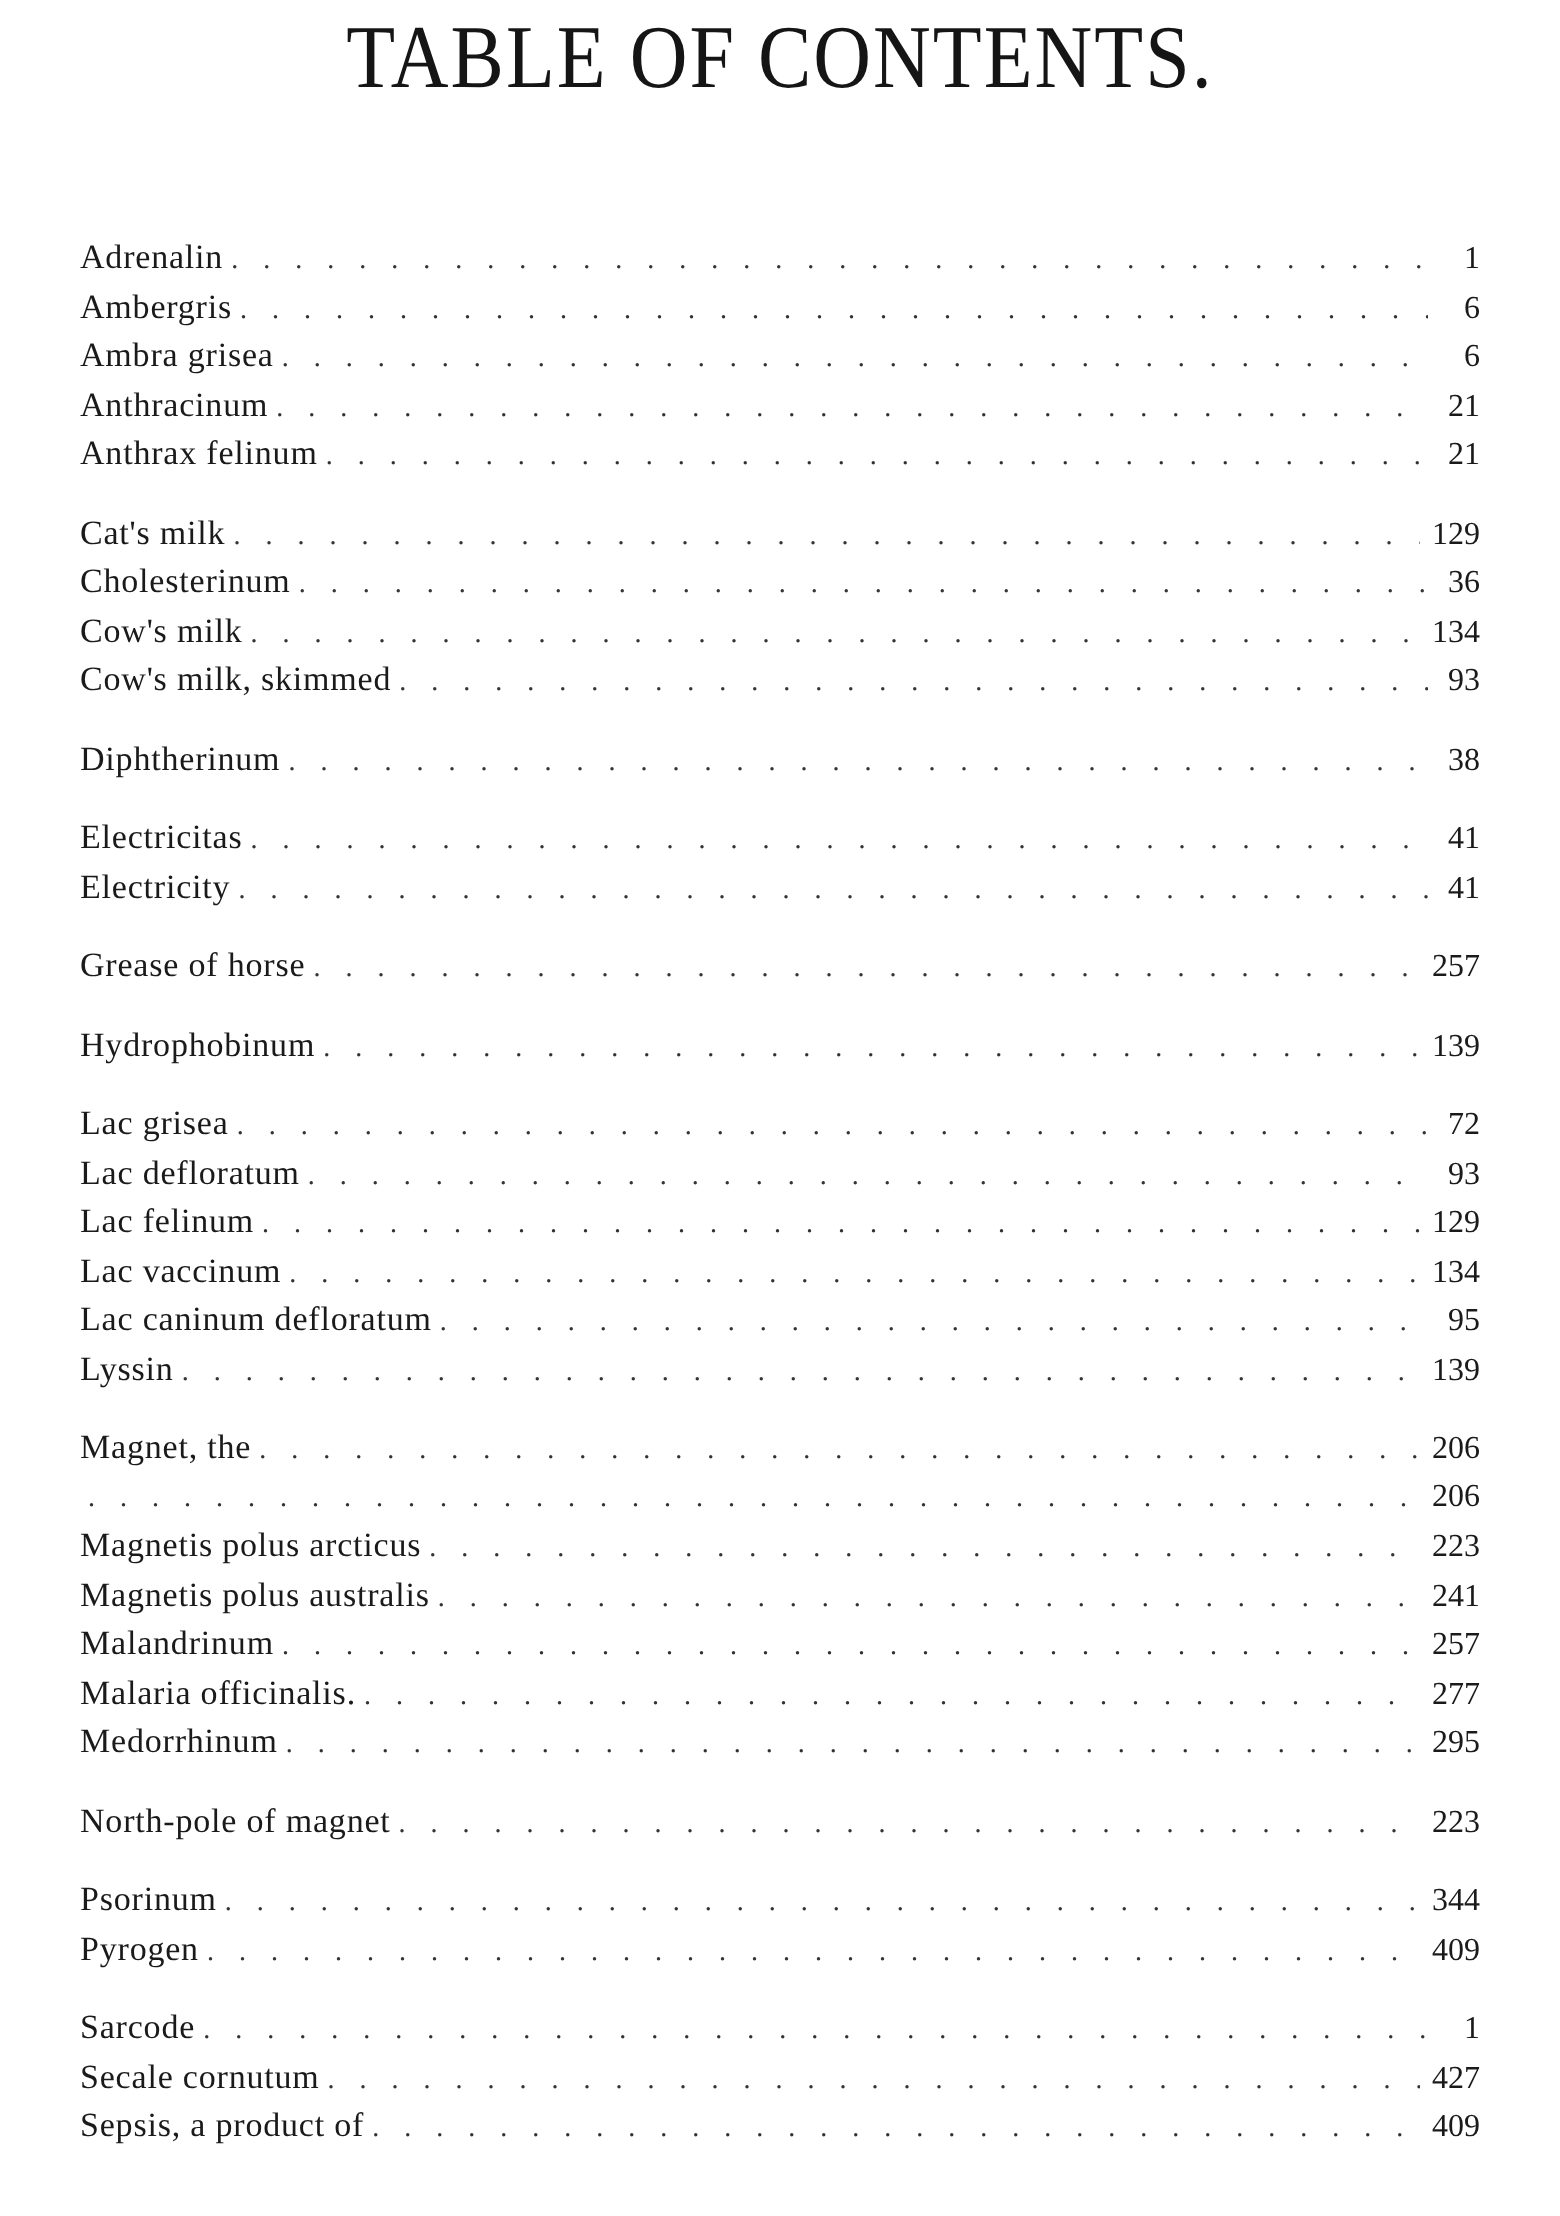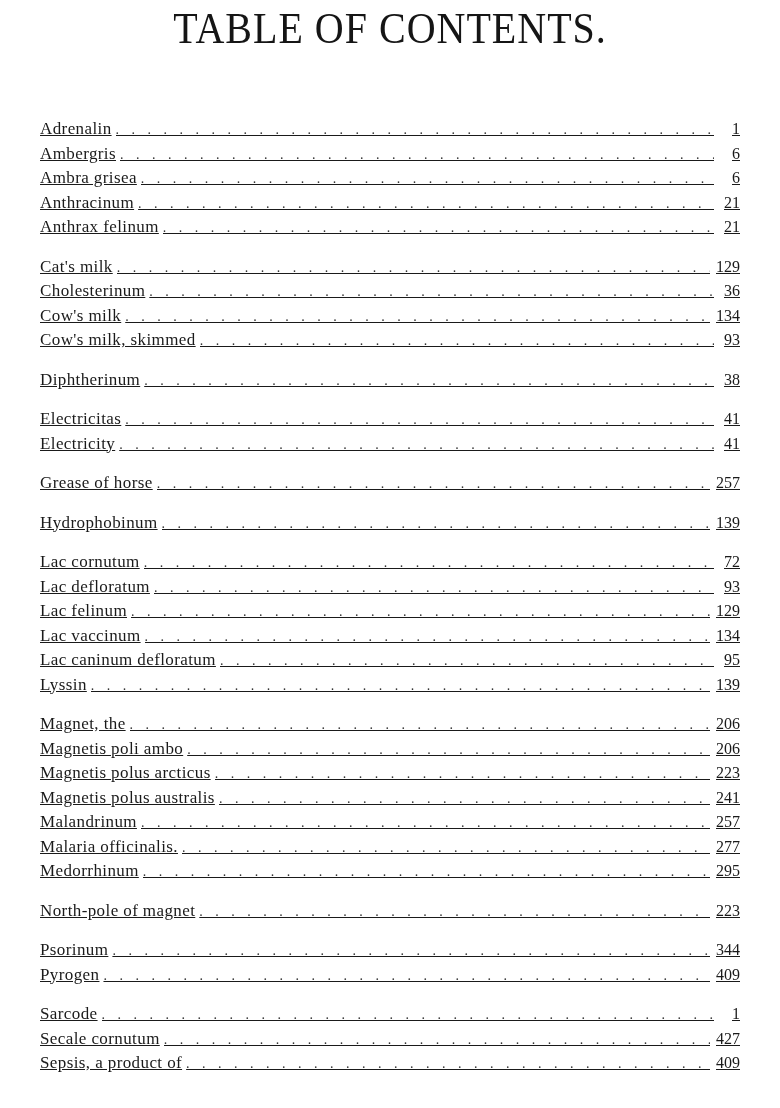--- a/index.html
+++ b/index.html
@@ -31,21 +31,20 @@
       margin: 0;
     }
     .toc {
       position: absolute;
       top: 117px;
       left: 40px;
       width: 700px;
     }
     .group {
       margin-bottom: 15px;
-      text-decoration: underline;
     }
     .entry {
       display: flex;
       align-items: baseline;
       height: 24.5px;
       line-height: 24.5px;
       font-size: 17px;
       letter-spacing: 0.4px;
       white-space: nowrap;
     }
@@ -155,21 +154,21 @@
     </div>
     <div class="group">
       <div class="entry">
         <span class="name">Hydrophobinum</span>
         <span class="leader"></span>
         <span class="page">139</span>
       </div>
     </div>
     <div class="group">
       <div class="entry">
-        <span class="name">Lac cornutum</span>
+        <span class="name">Lac grisea</span>
         <span class="leader"></span>
         <span class="page">72</span>
       </div>
       <div class="entry">
         <span class="name">Lac defloratum</span>
         <span class="leader"></span>
         <span class="page">93</span>
       </div>
       <div class="entry">
         <span class="name">Lac felinum</span>
@@ -192,21 +191,20 @@
         <span class="page">139</span>
       </div>
     </div>
     <div class="group">
       <div class="entry">
         <span class="name">Magnet, the</span>
         <span class="leader"></span>
         <span class="page">206</span>
       </div>
       <div class="entry">
-        <span class="name">Magnetis poli ambo</span>
         <span class="leader"></span>
         <span class="page">206</span>
       </div>
       <div class="entry">
         <span class="name">Magnetis polus arcticus</span>
         <span class="leader"></span>
         <span class="page">223</span>
       </div>
       <div class="entry">
         <span class="name">Magnetis polus australis</span>

